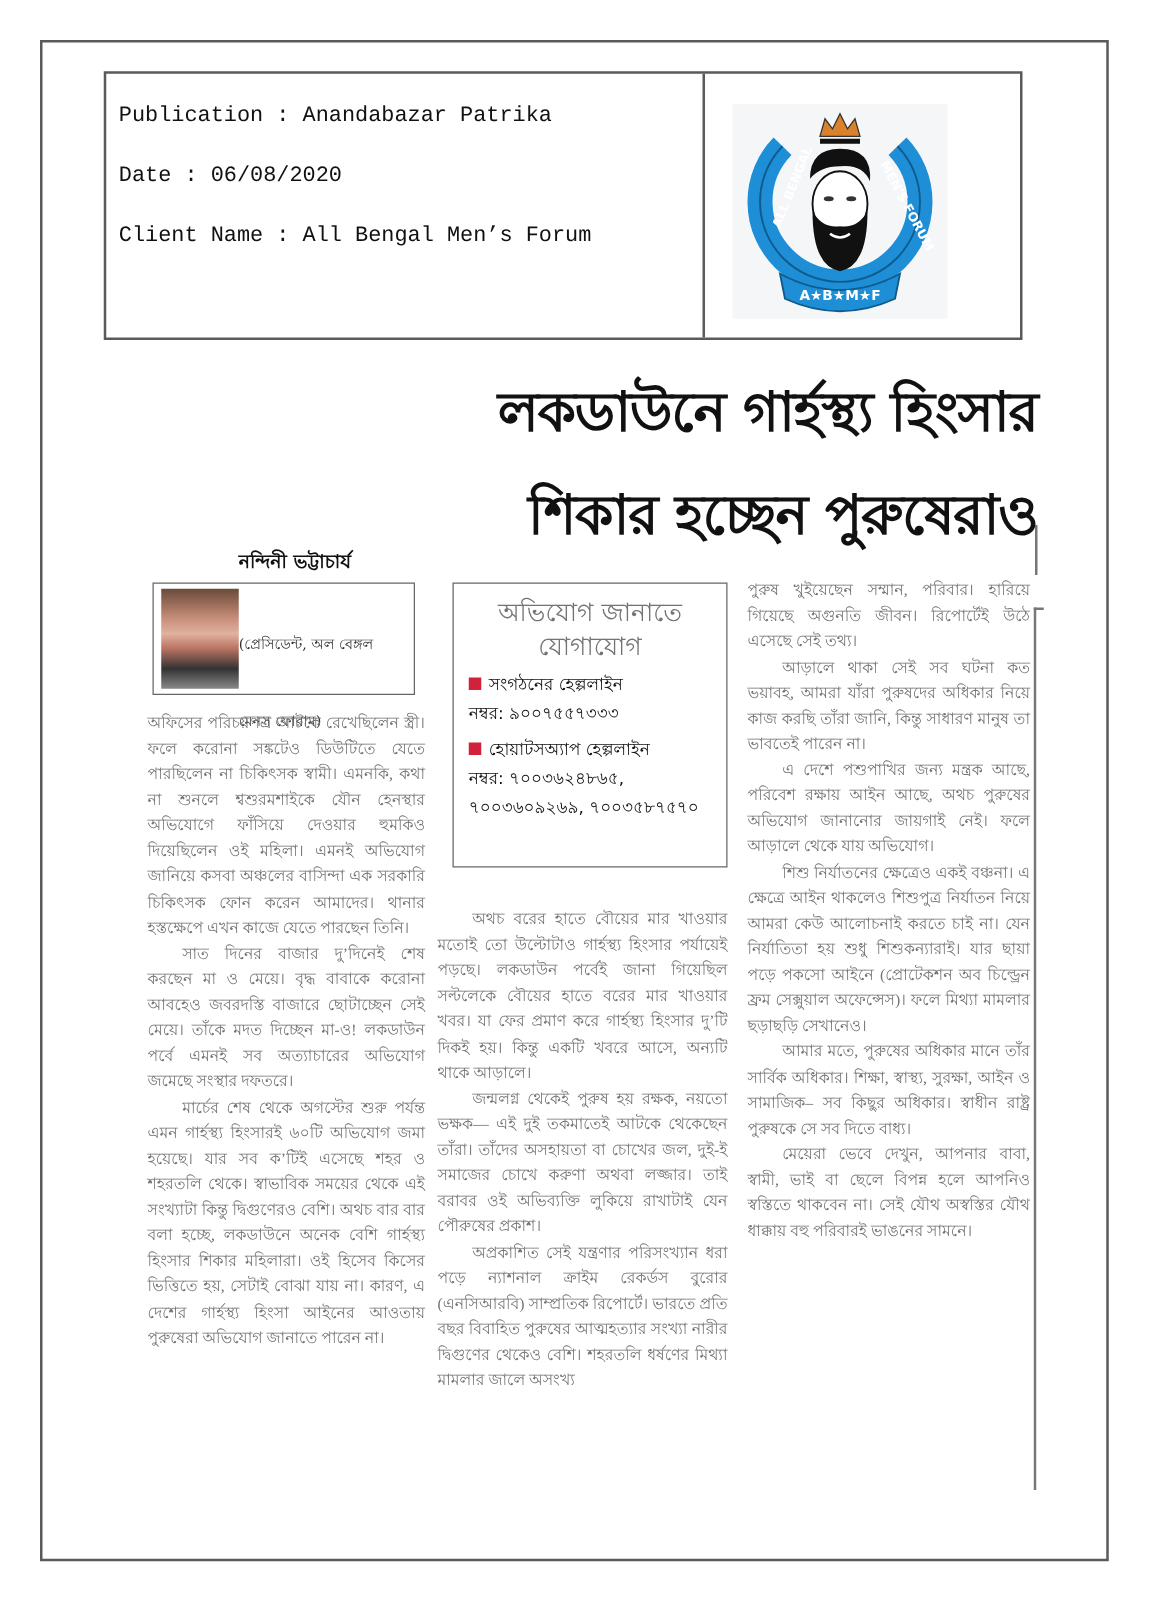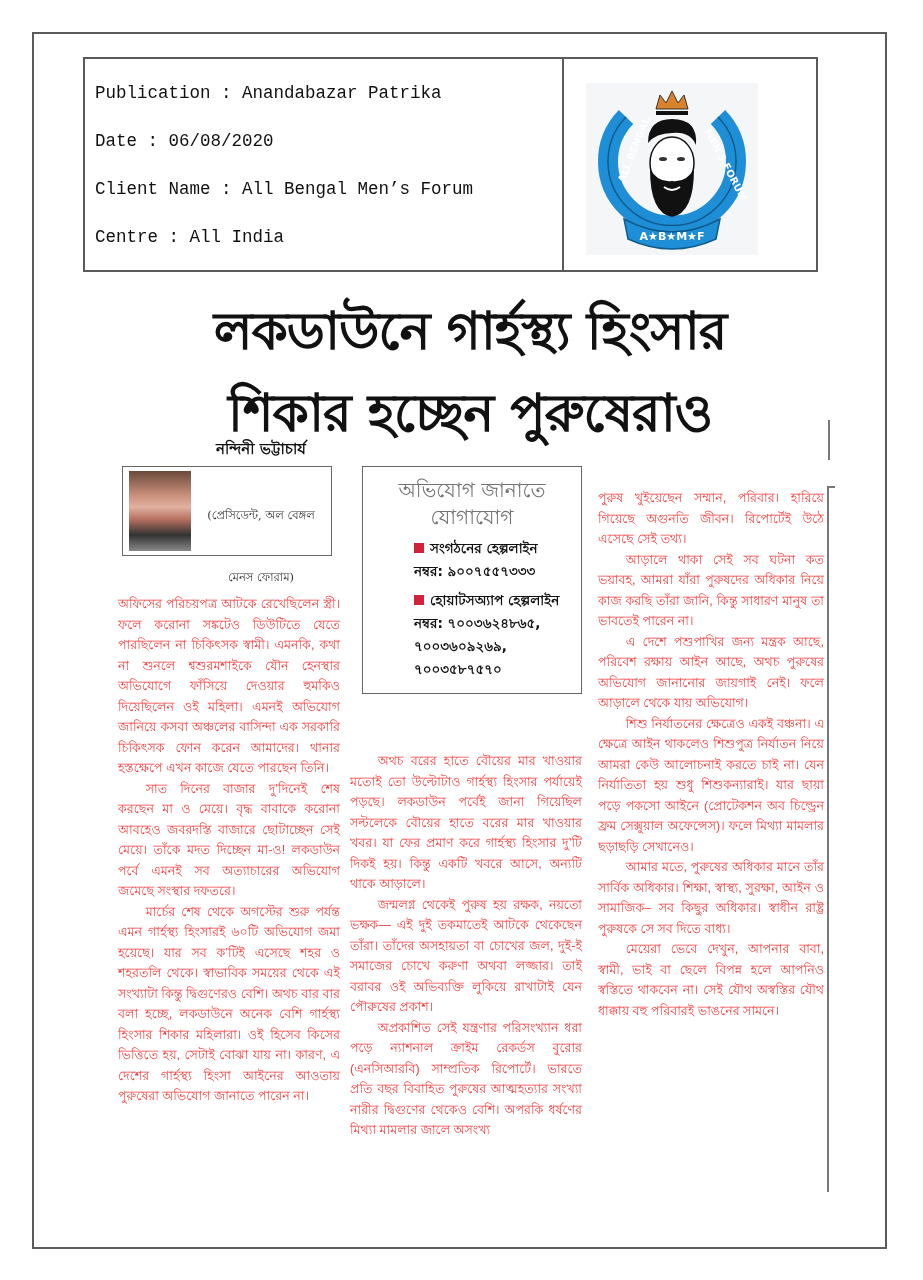--- a/index.html
+++ b/index.html
@@ -26,70 +26,69 @@
     }
     .meta-right { flex: 1; position: relative; }
 
     .logo {
       position: absolute; left: 22px; top: 24px; width: 172px; height: 172px;
       background: #f4f6f8;
     }
 
     .headline {
       position: absolute; left: 110px; top: 290px; width: 720px;
-      text-align: center; font-family: "DejaVu Sans", sans-serif; font-weight: bold;
-      font-size: 52px; line-height: 82px; color: #111; letter-spacing: -1px;
+      text-align: right; font-family: "DejaVu Sans", sans-serif; font-weight: bold;
+      font-size: 44px; line-height: 82px; color: #111; letter-spacing: -1px;
     }
 
     .col {
-      position: absolute; font-family: Liberation Sans, sans-serif; font-size: 12.6px;
-      line-height: 20.5px; color: #ef4444; text-align: justify; margin-top: 26px;
+      position: absolute; font-family: Liberation Serif, serif; font-size: 12.6px;
+      line-height: 20.5px; color: #737373; text-align: justify;
     }
     .col p { text-indent: 0; }
     .col p.indent { text-indent: 2.2em; }
 
     .col-1 { left: 118px; top: 568px; width: 222px; }
     .col-2 { left: 350px; top: 725px; width: 232px; }
     .col-3 { left: 598px; top: 462px; width: 226px; }
 
     .author-box {
       position: absolute; left: 122px; top: 466px; width: 210px; height: 90px;
       border: 1.5px solid #666; display: flex; align-items: center;
     }
     .author-photo {
       width: 62px; height: 80px; margin-left: 6px;
       background: linear-gradient(180deg, #6b4a3a 0%, #c88f7a 30%, #e1b1a0 45%, #b87261 60%, #333 80%, #888 100%);
     }
-    .author-text { flex: 1; text-align: center; }
+    .author-text { flex: 1; text-align: left; }
     .author-name { font-size: 15px; font-weight: bold; color: #111; }
     .author-role { font-family: "DejaVu Serif", serif; font-size: 11.5px; color: #333; line-height: 18px; margin-top: 44px; }
 
     .contact-box {
       position: absolute; left: 362px; top: 466px; width: 220px; height: 228px;
       border: 1.5px solid #666; padding: 10px 12px;
     }
     .contact-title {
       color: #737373; font-size: 20px; text-align: center; line-height: 27px; font-weight: normal;
     }
-    .contact-item { margin-top: 6px; font-size: 13.5px; line-height: 23px; color: #111; font-weight: bold; margin-left: 39px; }
+    .contact-item { margin-top: 6px; font-size: 13.5px; line-height: 23px; color: #111; font-weight: normal; }
     .contact-item .bullet { display: inline-block; width: 10px; height: 10px; background: #d0223a; margin-right: 6px; vertical-align: 0; }
 
     .vrule { position: absolute; background: #777; width: 1.5px; }
   </style>
 </head>
 <body>
 
 <div class="page-frame"></div>
 
 <div class="meta-box">
   <div class="meta-left">
     <div class="meta-line">Publication : Anandabazar Patrika</div>
     <div class="meta-line">Date : 06/08/2020</div>
     <div class="meta-line">Client Name : All Bengal Men’s Forum</div>
-    <div class="meta-line">Centre : All India</div>
   </div>
   <div class="meta-right">
     <div class="logo">
       <svg width="172" height="172" viewBox="0 0 172 172">
 
         <path d="M40 34 A64 64 0 1 0 132 34" fill="none" stroke="#1e8fd6" stroke-width="20"></path>
         <path d="M40 34 A64 64 0 1 0 132 34" fill="none" stroke="#0f5b8c" stroke-width="1.5"></path>
 
         <path d="M38 136 Q86 162 134 136 L130 156 Q86 176 42 156 Z" fill="#1e8fd6" stroke="#0f5b8c" stroke-width="1.5"></path>
         <text x="86" y="157" text-anchor="middle" font-family="DejaVu Sans, sans-serif" font-size="11" font-weight="bold" fill="#fff">A★B★M★F</text>
@@ -144,21 +143,21 @@
 
 <div class="col col-1">
   <p>অফিসের পরিচয়পত্র আটকে রেখেছিলেন স্ত্রী। ফলে করোনা সঙ্কটেও ডিউটিতে যেতে পারছিলেন না চিকিৎসক স্বামী। এমনকি, কথা না শুনলে শ্বশুরমশাইকে যৌন হেনস্থার অভিযোগে ফাঁসিয়ে দেওয়ার হুমকিও দিয়েছিলেন ওই মহিলা। এমনই অভিযোগ জানিয়ে কসবা অঞ্চলের বাসিন্দা এক সরকারি চিকিৎসক ফোন করেন আমাদের। থানার হস্তক্ষেপে এখন কাজে যেতে পারছেন তিনি।</p>
   <p class="indent">সাত দিনের বাজার দু’দিনেই শেষ করছেন মা ও মেয়ে। বৃদ্ধ বাবাকে করোনা আবহেও জবরদস্তি বাজারে ছোটাচ্ছেন সেই মেয়ে। তাঁকে মদত দিচ্ছেন মা-ও! লকডাউন পর্বে এমনই সব অত্যাচারের অভিযোগ জমেছে সংস্থার দফতরে।</p>
   <p class="indent">মার্চের শেষ থেকে অগস্টের শুরু পর্যন্ত এমন গার্হস্থ্য হিংসারই ৬০টি অভিযোগ জমা হয়েছে। যার সব ক’টিই এসেছে শহর ও শহরতলি থেকে। স্বাভাবিক সময়ের থেকে এই সংখ্যাটা কিন্তু দ্বিগুণেরও বেশি। অথচ বার বার বলা হচ্ছে, লকডাউনে অনেক বেশি গার্হস্থ্য হিংসার শিকার মহিলারা। ওই হিসেব কিসের ভিত্তিতে হয়, সেটাই বোঝা যায় না। কারণ, এ দেশের গার্হস্থ্য হিংসা আইনের আওতায় পুরুষেরা অভিযোগ জানাতে পারেন না।</p>
 </div>
 
 <div class="col col-2">
   <p class="indent">অথচ বরের হাতে বৌয়ের মার খাওয়ার মতোই তো উল্টোটাও গার্হস্থ্য হিংসার পর্যায়েই পড়ছে। লকডাউন পর্বেই জানা গিয়েছিল সল্টলেকে বৌয়ের হাতে বরের মার খাওয়ার খবর। যা ফের প্রমাণ করে গার্হস্থ্য হিংসার দু’টি দিকই হয়। কিন্তু একটি খবরে আসে, অন্যটি থাকে আড়ালে।</p>
   <p class="indent">জন্মলগ্ন থেকেই পুরুষ হয় রক্ষক, নয়তো ভক্ষক— এই দুই তকমাতেই আটকে থেকেছেন তাঁরা। তাঁদের অসহায়তা বা চোখের জল, দুই-ই সমাজের চোখে করুণা অথবা লজ্জার। তাই বরাবর ওই অভিব্যক্তি লুকিয়ে রাখাটাই যেন পৌরুষের প্রকাশ।</p>
-  <p class="indent">অপ্রকাশিত সেই যন্ত্রণার পরিসংখ্যান ধরা পড়ে ন্যাশনাল ক্রাইম রেকর্ডস বুরোর (এনসিআরবি) সাম্প্রতিক রিপোর্টে। ভারতে প্রতি বছর বিবাহিত পুরুষের আত্মহত্যার সংখ্যা নারীর দ্বিগুণের থেকেও বেশি। অপরকি ধর্ষণের মিথ্যা মামলার জালে অসংখ্য</p>
+  <p class="indent">অপ্রকাশিত সেই যন্ত্রণার পরিসংখ্যান ধরা পড়ে ন্যাশনাল ক্রাইম রেকর্ডস বুরোর (এনসিআরবি) সাম্প্রতিক রিপোর্টে। ভারতে প্রতি বছর বিবাহিত পুরুষের আত্মহত্যার সংখ্যা নারীর দ্বিগুণের থেকেও বেশি। শহরতলি ধর্ষণের মিথ্যা মামলার জালে অসংখ্য</p>
 </div>
 
 <div class="col col-3">
   <p>পুরুষ খুইয়েছেন সম্মান, পরিবার। হারিয়ে গিয়েছে অগুনতি জীবন। রিপোর্টেই উঠে এসেছে সেই তথ্য।</p>
   <p class="indent">আড়ালে থাকা সেই সব ঘটনা কত ভয়াবহ, আমরা যাঁরা পুরুষদের অধিকার নিয়ে কাজ করছি তাঁরা জানি, কিন্তু সাধারণ মানুষ তা ভাবতেই পারেন না।</p>
   <p class="indent">এ দেশে পশুপাখির জন্য মন্ত্রক আছে, পরিবেশ রক্ষায় আইন আছে, অথচ পুরুষের অভিযোগ জানানোর জায়গাই নেই। ফলে আড়ালে থেকে যায় অভিযোগ।</p>
   <p class="indent">শিশু নির্যাতনের ক্ষেত্রেও একই বঞ্চনা। এ ক্ষেত্রে আইন থাকলেও শিশুপুত্র নির্যাতন নিয়ে আমরা কেউ আলোচনাই করতে চাই না। যেন নির্যাতিতা হয় শুধু শিশুকন্যারাই। যার ছায়া পড়ে পকসো আইনে (প্রোটেকশন অব চিল্ড্রেন ফ্রম সেক্সুয়াল অফেন্সেস)। ফলে মিথ্যা মামলার ছড়াছড়ি সেখানেও।</p>
   <p class="indent">আমার মতে, পুরুষের অধিকার মানে তাঁর সার্বিক অধিকার। শিক্ষা, স্বাস্থ্য, সুরক্ষা, আইন ও সামাজিক– সব কিছুর অধিকার। স্বাধীন রাষ্ট্র পুরুষকে সে সব দিতে বাধ্য।</p>
   <p class="indent">মেয়েরা ভেবে দেখুন, আপনার বাবা, স্বামী, ভাই বা ছেলে বিপন্ন হলে আপনিও স্বস্তিতে থাকবেন না। সেই যৌথ অস্বস্তির যৌথ ধাক্কায় বহু পরিবারই ভাঙনের সামনে।</p>
 </div>

